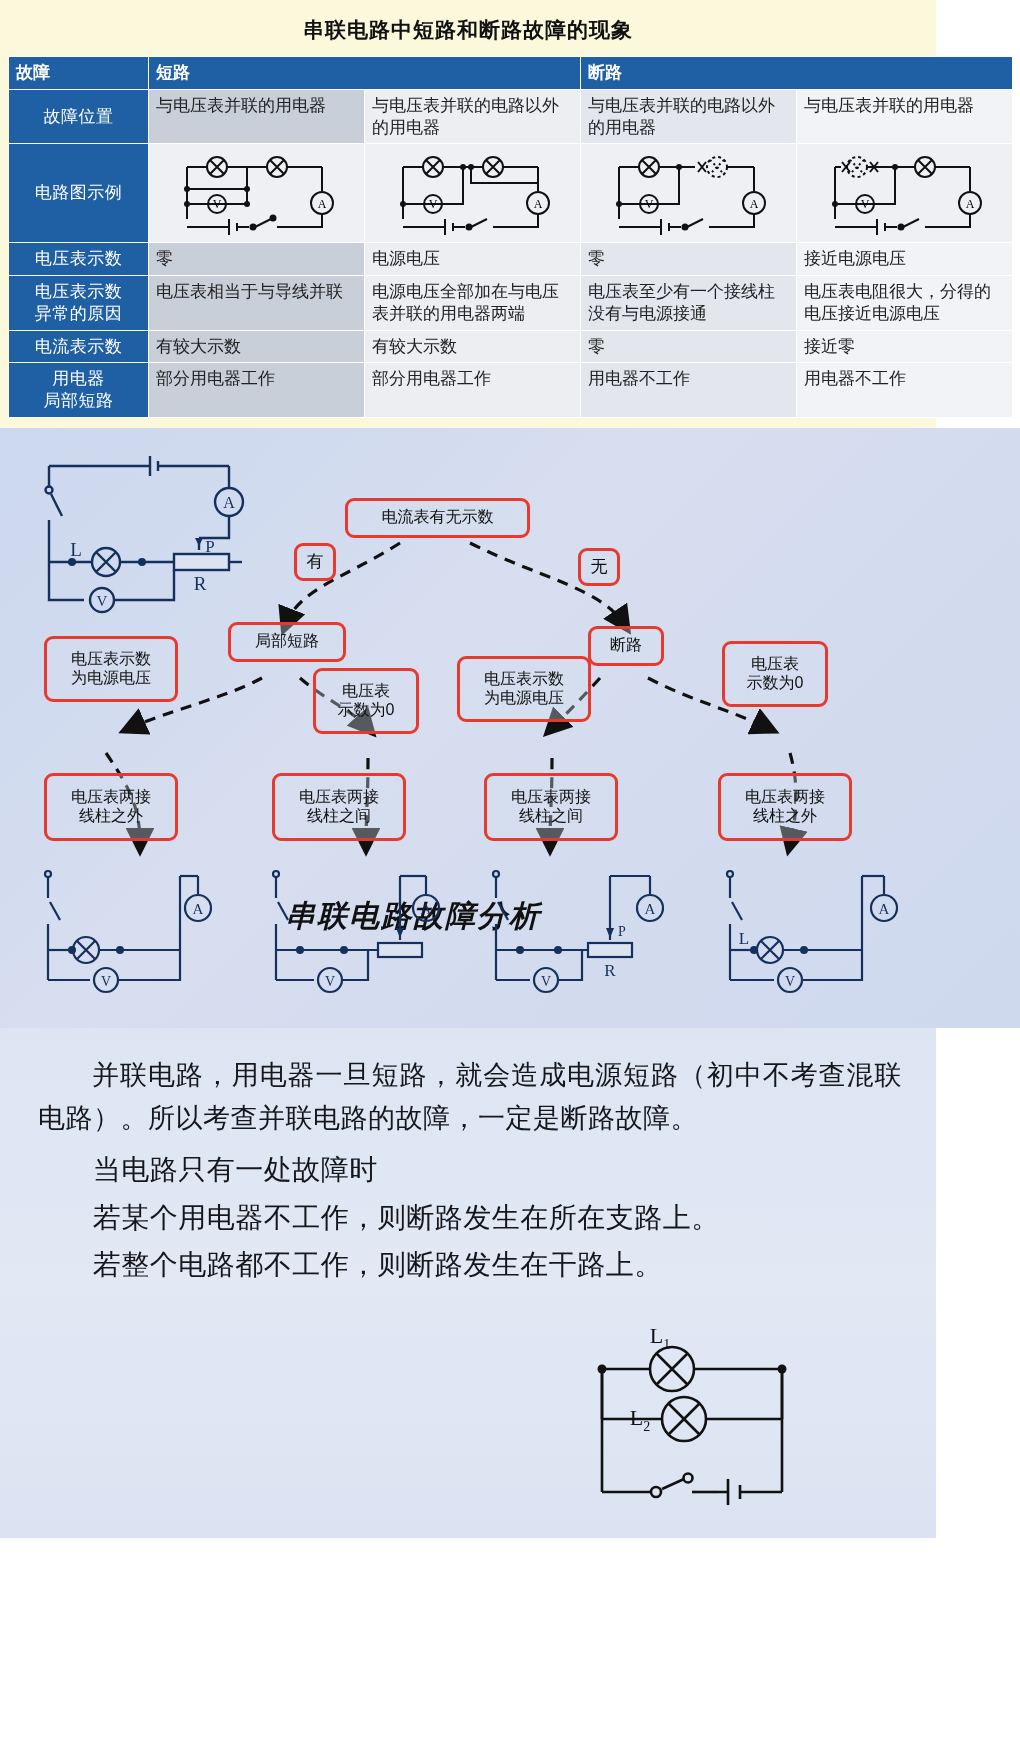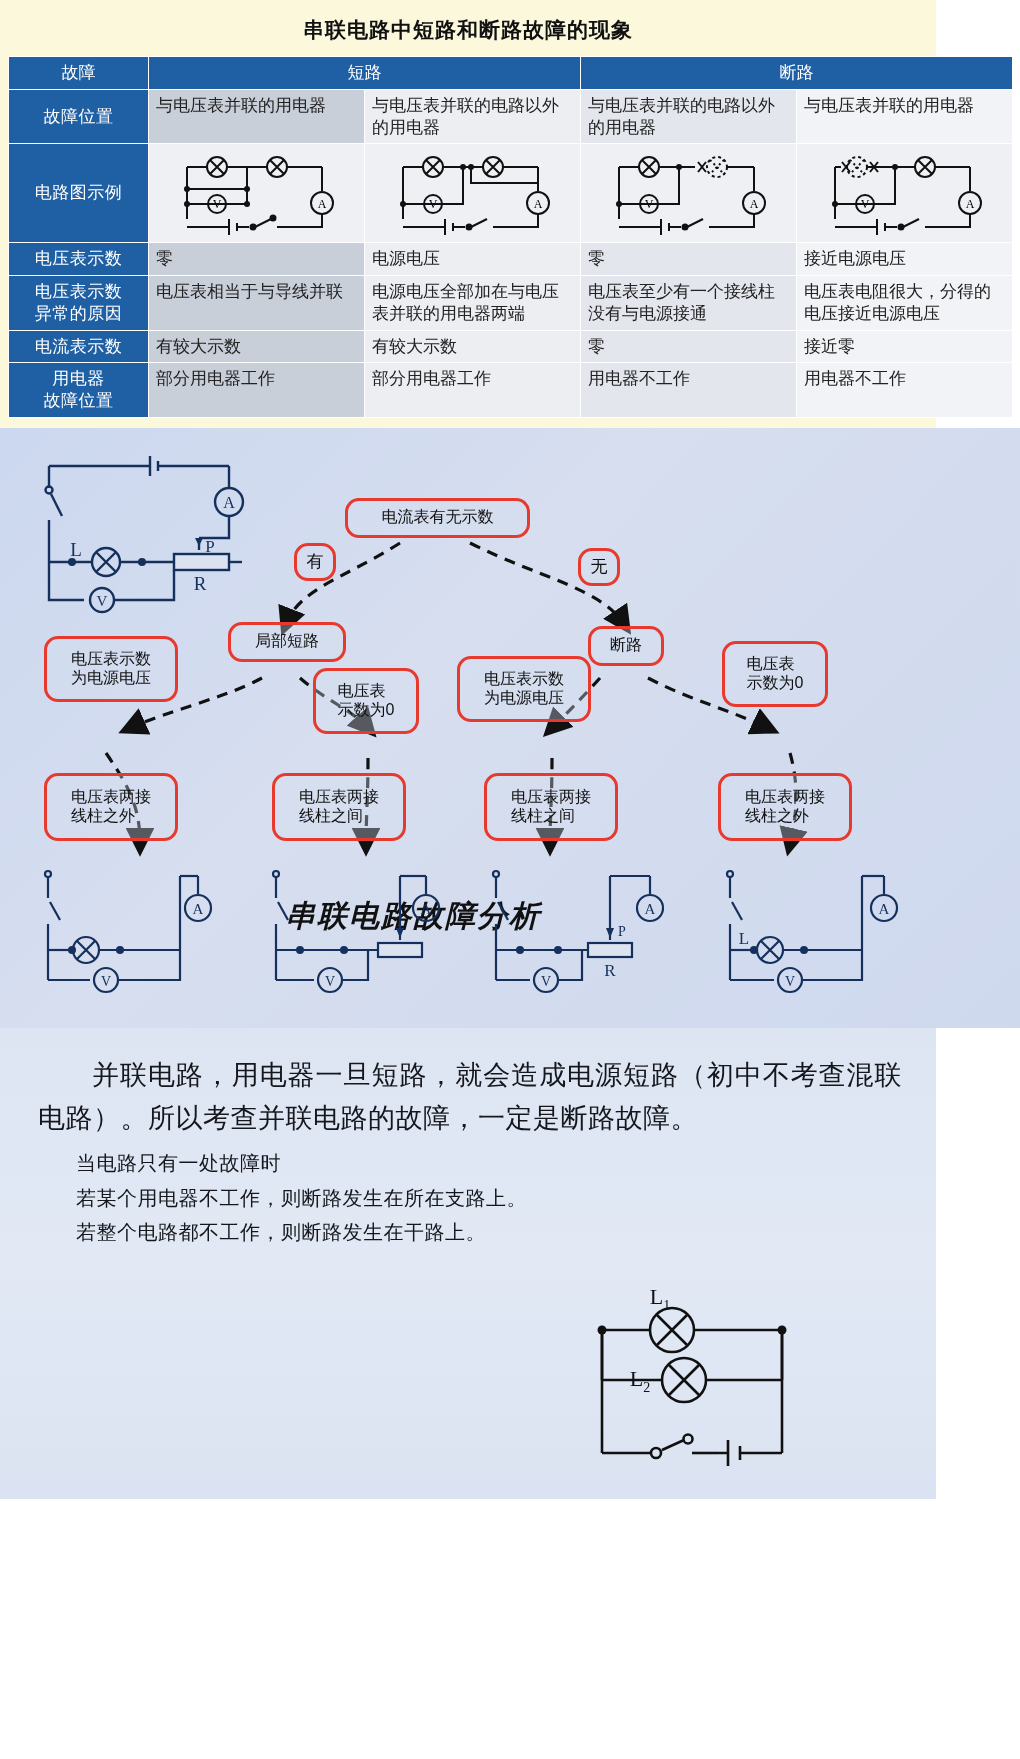--- a/index.html
+++ b/index.html
@@ -41,22 +41,22 @@
   .fault-table th, .fault-table td {
     border: 1px solid #ffffff;
     vertical-align: top;
     padding: 5px 7px;
     font-size: 17px;
     line-height: 1.28;
   }
   .hdr {
     background: #1f5fa3;
     color: #ffffff;
-    font-weight: normal;
-    text-align: center;
+    font-weight: bold;
+    text-align: left;
     vertical-align: middle !important;
     font-size: 18px;
   }
   .rowhdr {
     background: #1f5fa3;
     color: #ffffff;
     font-weight: normal;
     text-align: center;
     vertical-align: middle !important;
     font-size: 17px;
@@ -85,26 +85,26 @@
     font-weight: bold;
     font-family: "Liberation Sans", "DejaVu Sans", sans-serif;
     color: #111;
     letter-spacing: 2px;
     white-space: nowrap;
     font-style: italic;
   }
   .node {
     position: absolute;
     border: 3px solid #e8392e;
-    border-radius: 14px;
+    border-radius: 9px;
     background: rgba(214,224,241,0.35);
     color: #111;
     font-size: 16px;
     line-height: 1.18;
-    text-align: left;
+    text-align: center;
     display: flex;
     align-items: center;
     justify-content: center;
     padding: 3px 6px;
     font-family: "Liberation Sans", "DejaVu Sans", sans-serif;
     white-space: pre-line;
   }
   .node.small { font-size: 17px; }
   .flow-svg { position: absolute; left:0; top:0; width:1020px; height:600px; pointer-events:none; }
   .circ-svg { position: absolute; pointer-events:none; }
@@ -120,21 +120,21 @@
     font-size: 27px;
     line-height: 1.62;
     color: #15171c;
     text-align: justify;
     margin: 0 0 6px 4px;
     letter-spacing: 0.5px;
   }
   .indent2 { text-indent: 2em; }
   .prose-line {
     font-family: "Liberation Serif", "DejaVu Serif", serif;
-    font-size: 20px;
+    font-size: 28px;
     line-height: 1.62;
     color: #15171c;
     margin: 0 0 2px 0;
     padding-left: 2.1em;
     letter-spacing: 0.5px;
   }
   .final-circuit {
     display: flex;
     justify-content: flex-end;
     padding-top: 18px;
@@ -336,21 +336,21 @@
         <tr>
           <td class="rowhdr">电流表示数</td>
           <td class="cell-a">有较大示数</td>
           <td class="cell-b">有较大示数</td>
           <td class="cell-c">零</td>
           <td class="cell-d">接近零</td>
         </tr>
 
         <tr>
           <td class="rowhdr" style="white-space:pre-line">用电器
-故障位置</td>
+局部短路</td>
           <td class="cell-a">部分用电器工作</td>
           <td class="cell-b">部分用电器工作</td>
           <td class="cell-c">用电器不工作</td>
           <td class="cell-d">用电器不工作</td>
         </tr>
       </tbody>
     </table>
   </section>
 
   <section class="flow-section">

